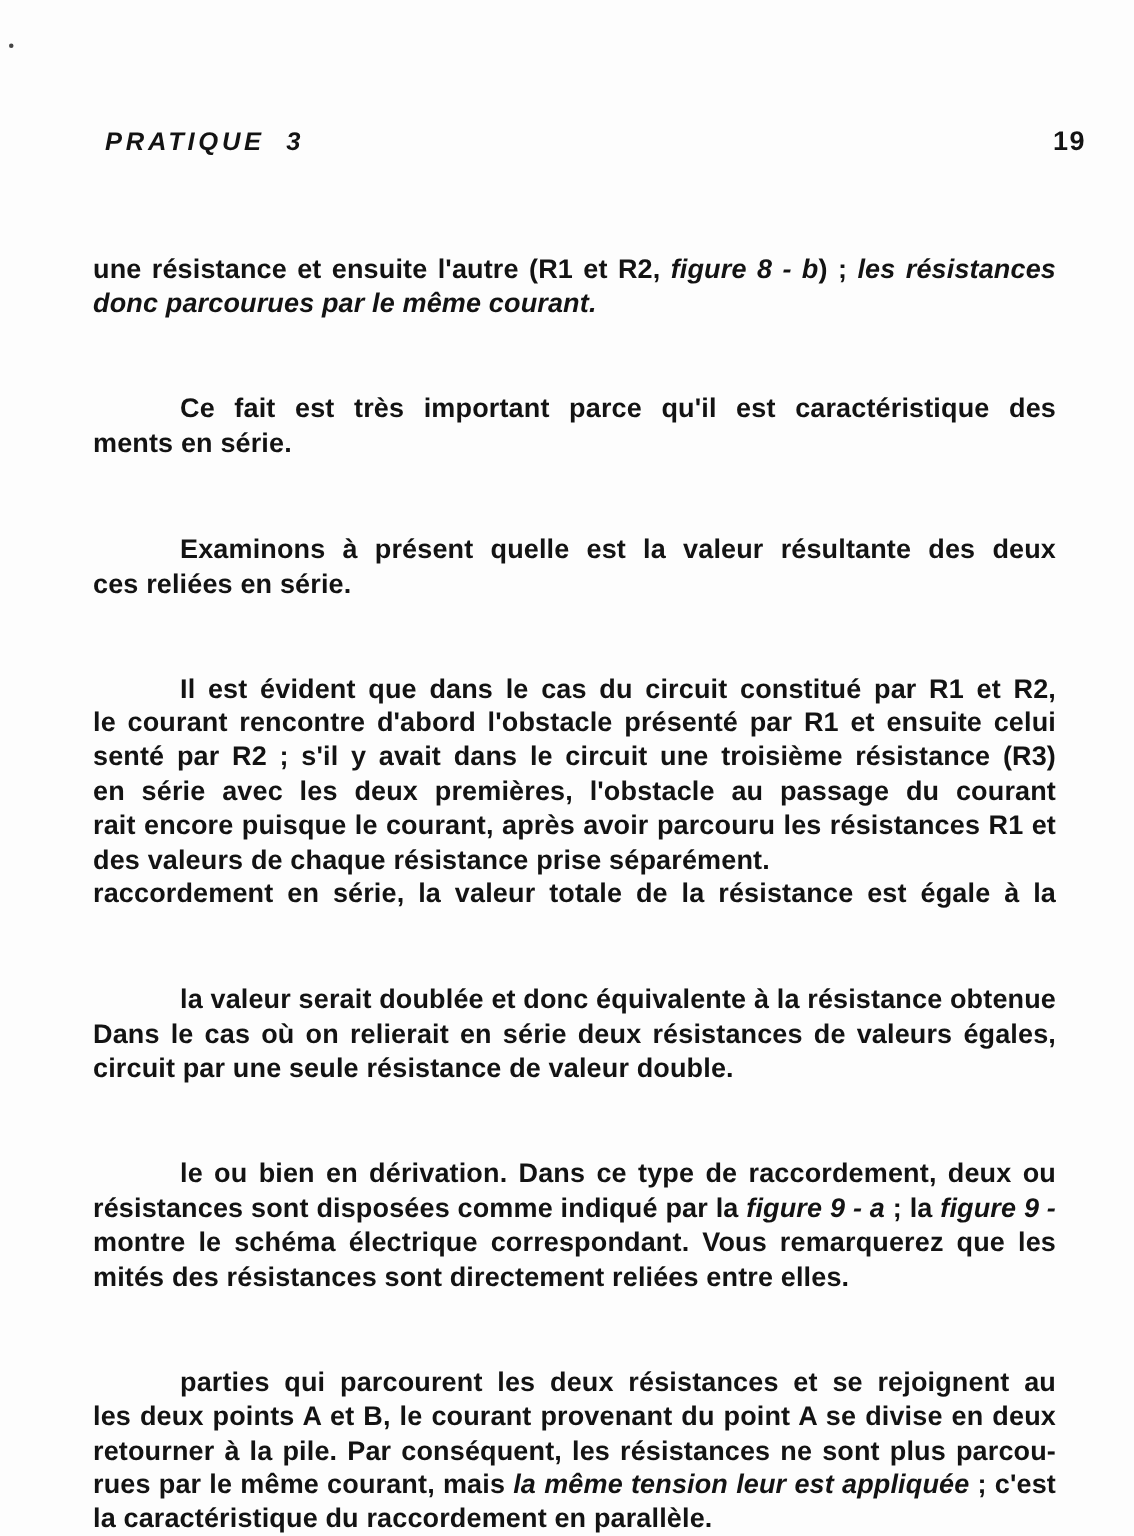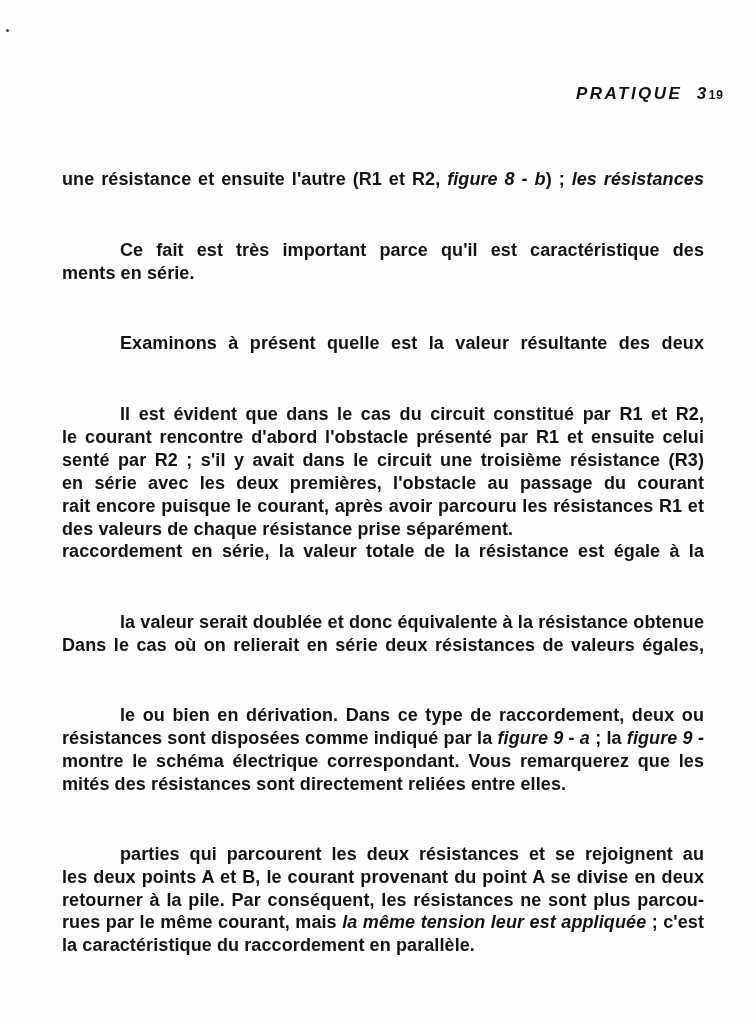--- a/index.html
+++ b/index.html
@@ -24,33 +24,33 @@
     height: 3px;
     background: #444;
     border-radius: 50%;
   }
   .header {
     position: absolute;
     top: 84px;
     left: 70px;
     right: 32px;
     display: flex;
-    justify-content: flex-end;
+    justify-content: space-between;
     align-items: baseline;
   }
   .title {
     font-style: italic;
     font-weight: 700;
     font-size: 17px;
     letter-spacing: 2.5px;
     word-spacing: 7px;
   }
   .pageno {
     font-weight: 700;
-    font-size: 12px;
+    font-size: 18px;
     letter-spacing: 1px;
   }
   .content {
     position: absolute;
     top: 168px;
     left: 62px;
     width: 642px;
   }
   .para {
     margin: 0 0 29px 0;
@@ -84,40 +84,43 @@
 
   <div class="header">
     <span class="title">PRATIQUE 3</span>
     <span class="pageno">19</span>
   </div>
 
   <div class="content">
 
   <div class="para">
         <div class="line"><span>une résistance et ensuite l'autre (R1 et R2, </span><span class="it">figure 8 - b</span><span>) ; </span><span class="it">les résistances sont</span></div>
+        <div class="line last"><span class="it">donc parcourues par le même courant.</span></div>
       </div>
       <div class="para indent">
         <div class="line"><span>Ce fait est très important parce qu'il est caractéristique des raccorde-</span></div>
         <div class="line last"><span>ments en série.</span></div>
       </div>
       <div class="para indent">
         <div class="line"><span>Examinons à présent quelle est la valeur résultante des deux résistan-</span></div>
+        <div class="line last"><span>ces reliées en série.</span></div>
       </div>
       <div class="para indent">
         <div class="line"><span>Il est évident que dans le cas du circuit constitué par R1 et R2,</span></div>
         <div class="line"><span>le courant rencontre d'abord l'obstacle présenté par R1 et ensuite celui pré-</span></div>
         <div class="line"><span>senté par R2 ; s'il y avait dans le circuit une troisième résistance (R3) reliée</span></div>
         <div class="line"><span>en série avec les deux premières, l'obstacle au passage du courant augmente-</span></div>
         <div class="line"><span>rait encore puisque le courant, après avoir parcouru les résistances R1 et R2,</span></div>
         <div class="line last"><span>des valeurs de chaque résistance prise séparément.</span></div>
         <div class="line"><span>raccordement en série, la valeur totale de la résistance est égale à la somme</span></div>
       </div>
       <div class="para indent">
         <div class="line"><span>la valeur serait doublée et donc équivalente à la résistance obtenue dans le</span></div>
         <div class="line"><span>Dans le cas où on relierait en série deux résistances de valeurs égales,</span></div>
+        <div class="line last"><span>circuit par une seule résistance de valeur double.</span></div>
       </div>
       <div class="para indent">
         <div class="line"><span>le ou bien en dérivation. Dans ce type de raccordement, deux ou plusieurs</span></div>
         <div class="line"><span>résistances sont disposées comme indiqué par la </span><span class="it">figure 9 - a</span><span> ; la </span><span class="it">figure 9 - b</span></div>
         <div class="line"><span>montre le schéma électrique correspondant. Vous remarquerez que les extré-</span></div>
         <div class="line last"><span>mités des résistances sont directement reliées entre elles.</span></div>
       </div>
       <div class="para indent">
         <div class="line"><span>parties qui parcourent les deux résistances et se rejoignent au point B pour</span></div>
         <div class="line"><span>les deux points A et B, le courant provenant du point A se divise en deux</span></div>

